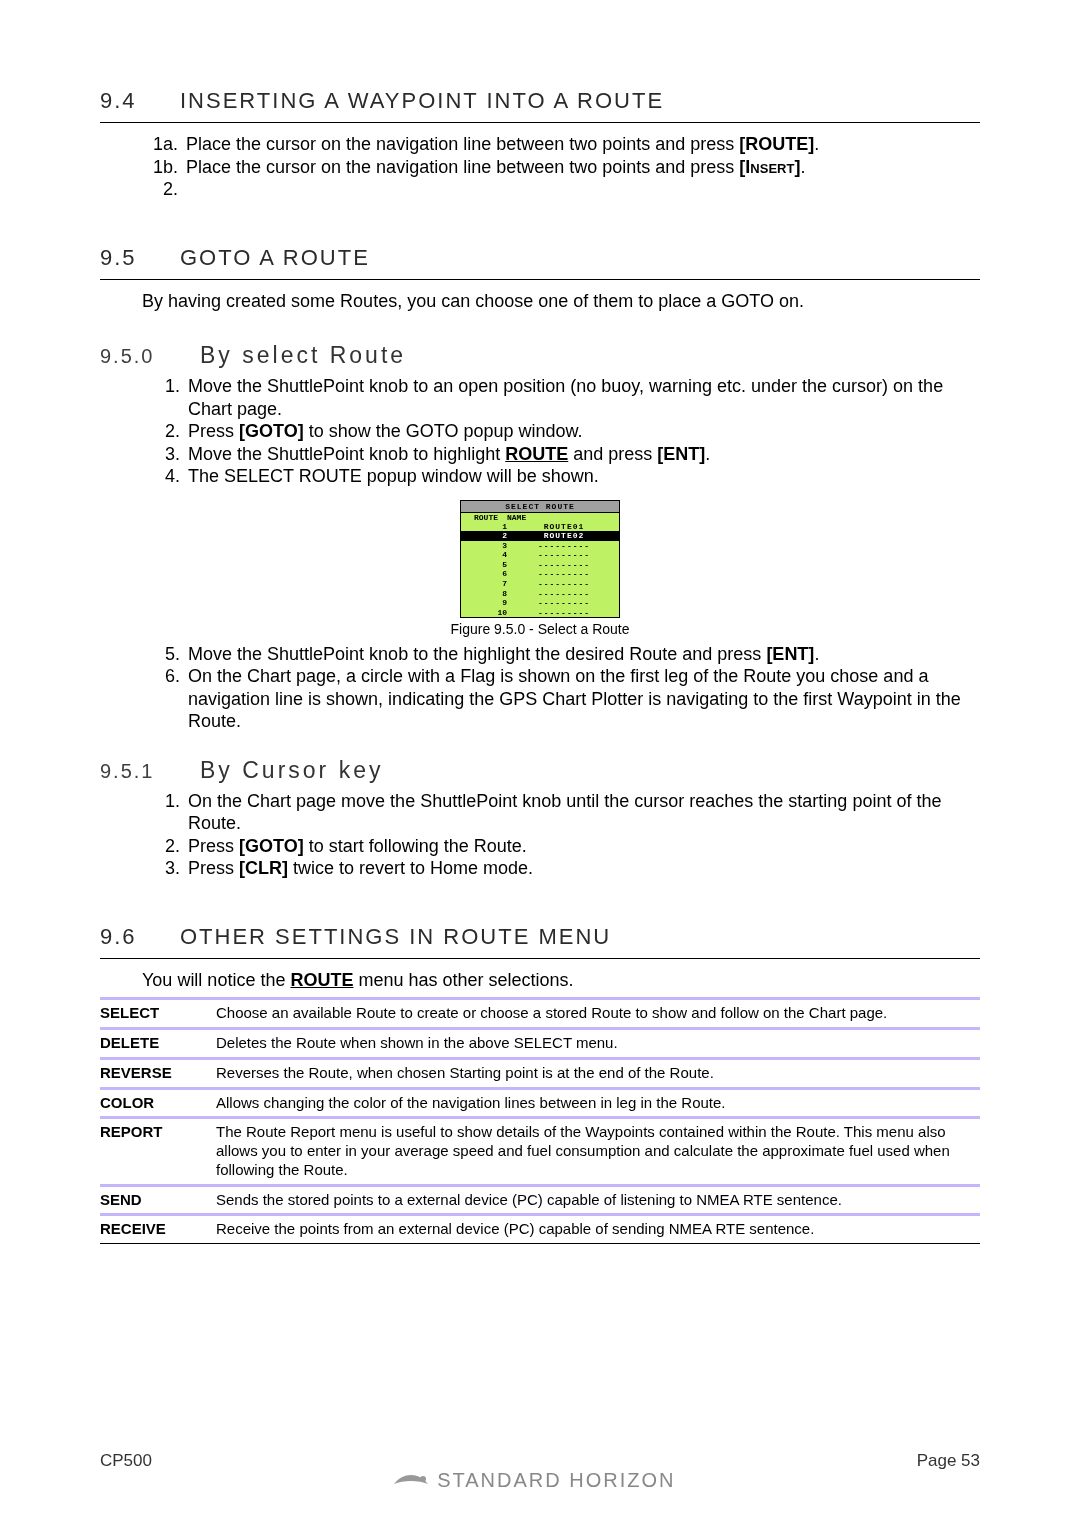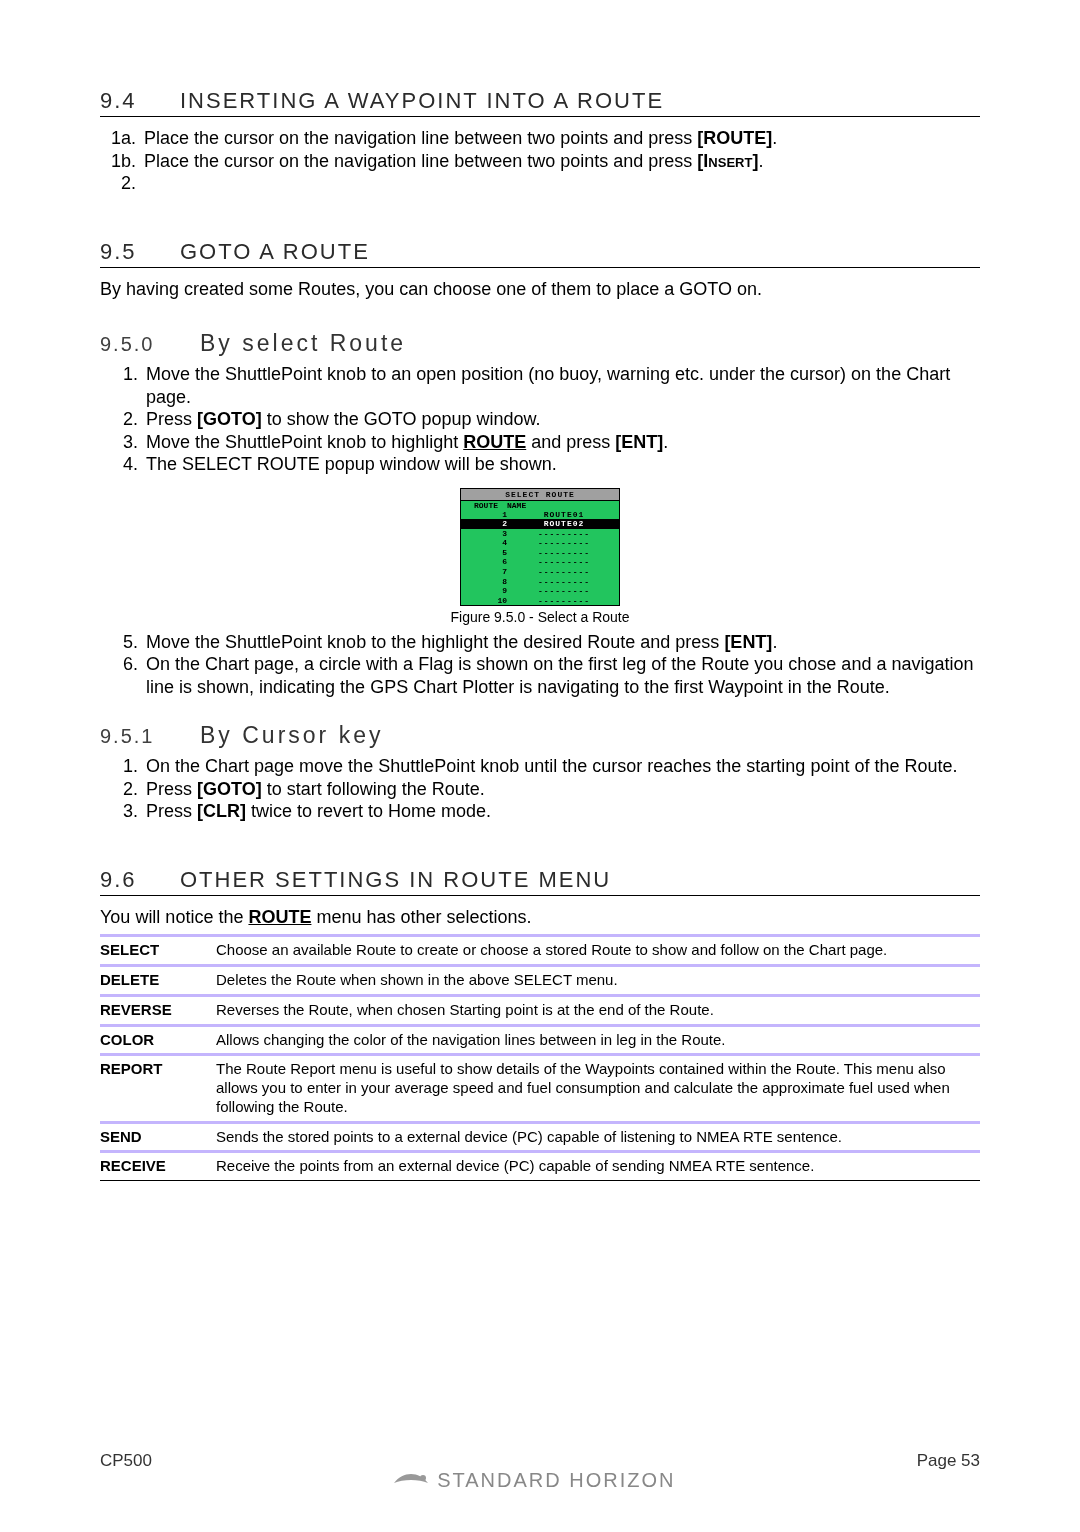--- a/index.html
+++ b/index.html
@@ -13,21 +13,21 @@
     width: 1080px;
     height: 1532px;
     position: relative;
     box-sizing: border-box;
     padding: 60px 100px 40px 100px;
   }
   .section-head {
     display: flex;
     align-items: flex-start;
     border-bottom: 1.5px solid #000;
-    padding-bottom: 2px;
+    padding-bottom: 8px;
     margin-top: 28px;
     margin-bottom: 10px;
   }
   .section-num {
     font-size: 22px;
     letter-spacing: 2px;
     color: #2b2b2b;
     min-width: 80px;
   }
   .section-title {
@@ -49,20 +49,21 @@
   }
   .sub-title {
     font-size: 23px;
     letter-spacing: 3px;
     color: #333;
   }
   .body-text, .list, .list-item, .num-list-item {
     font-size: 18px;
     line-height: 1.25;
     color: #000;
+    margin-left: 42px;
   }
   .list {
     margin: 4px 0;
   }
   .list-item, .num-list-item {
     display: flex;
   }
   .list-item .marker, .num-list-item .marker {
     min-width: 36px;
     text-align: right;
@@ -75,21 +76,21 @@
     text-align: center;
     margin: 12px 0 6px 0;
   }
   .select-route {
     display: inline-block;
     border: 1.5px solid #000;
     width: 160px;
     box-sizing: border-box;
     font-family: "Courier New", monospace;
     font-size: 9px;
-    background: #22c55e;
+    background: #bef264;
   }
   .sr-title {
     background: #a0a0a0;
     color: #000;
     font-weight: bold;
     text-align: center;
     font-size: 8px;
     letter-spacing: 1px;
     padding: 1px 0;
     border-bottom: 1px solid #000;
@@ -142,20 +143,21 @@
     left: 100px;
     right: 100px;
     display: flex;
     justify-content: space-between;
     align-items: center;
     font-size: 17px;
     color: #333;
   }
   .brand {
     display: flex;
+    align-items: center;
     gap: 8px;
     color: #888;
     letter-spacing: 2px;
     font-size: 20px;
     margin-top: 40px;
   }
   .brand svg { display: block; }
 
   .b { font-weight: bold; }
   .u { text-decoration: underline; }

